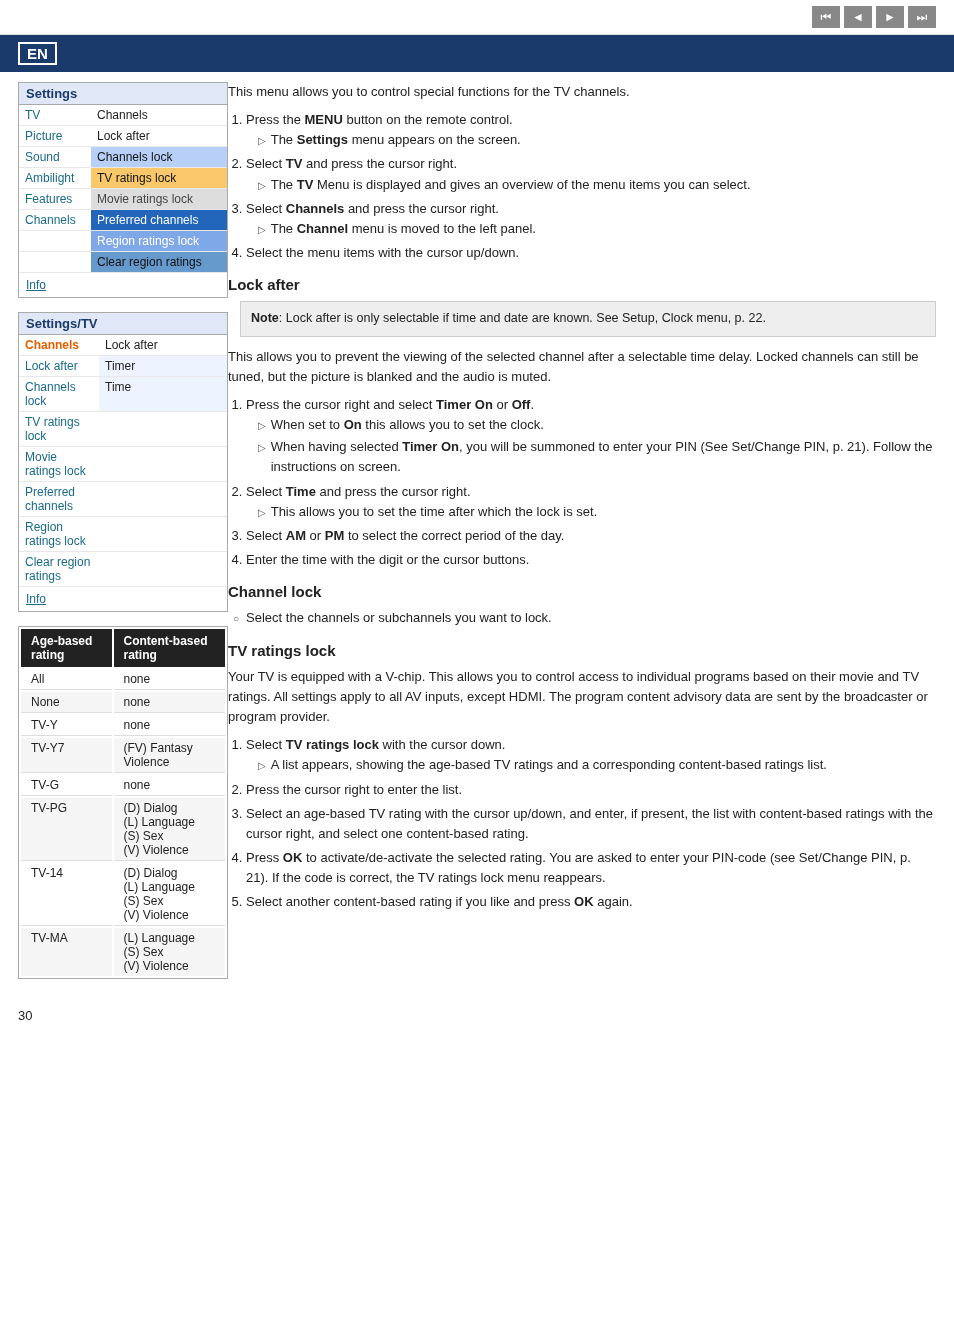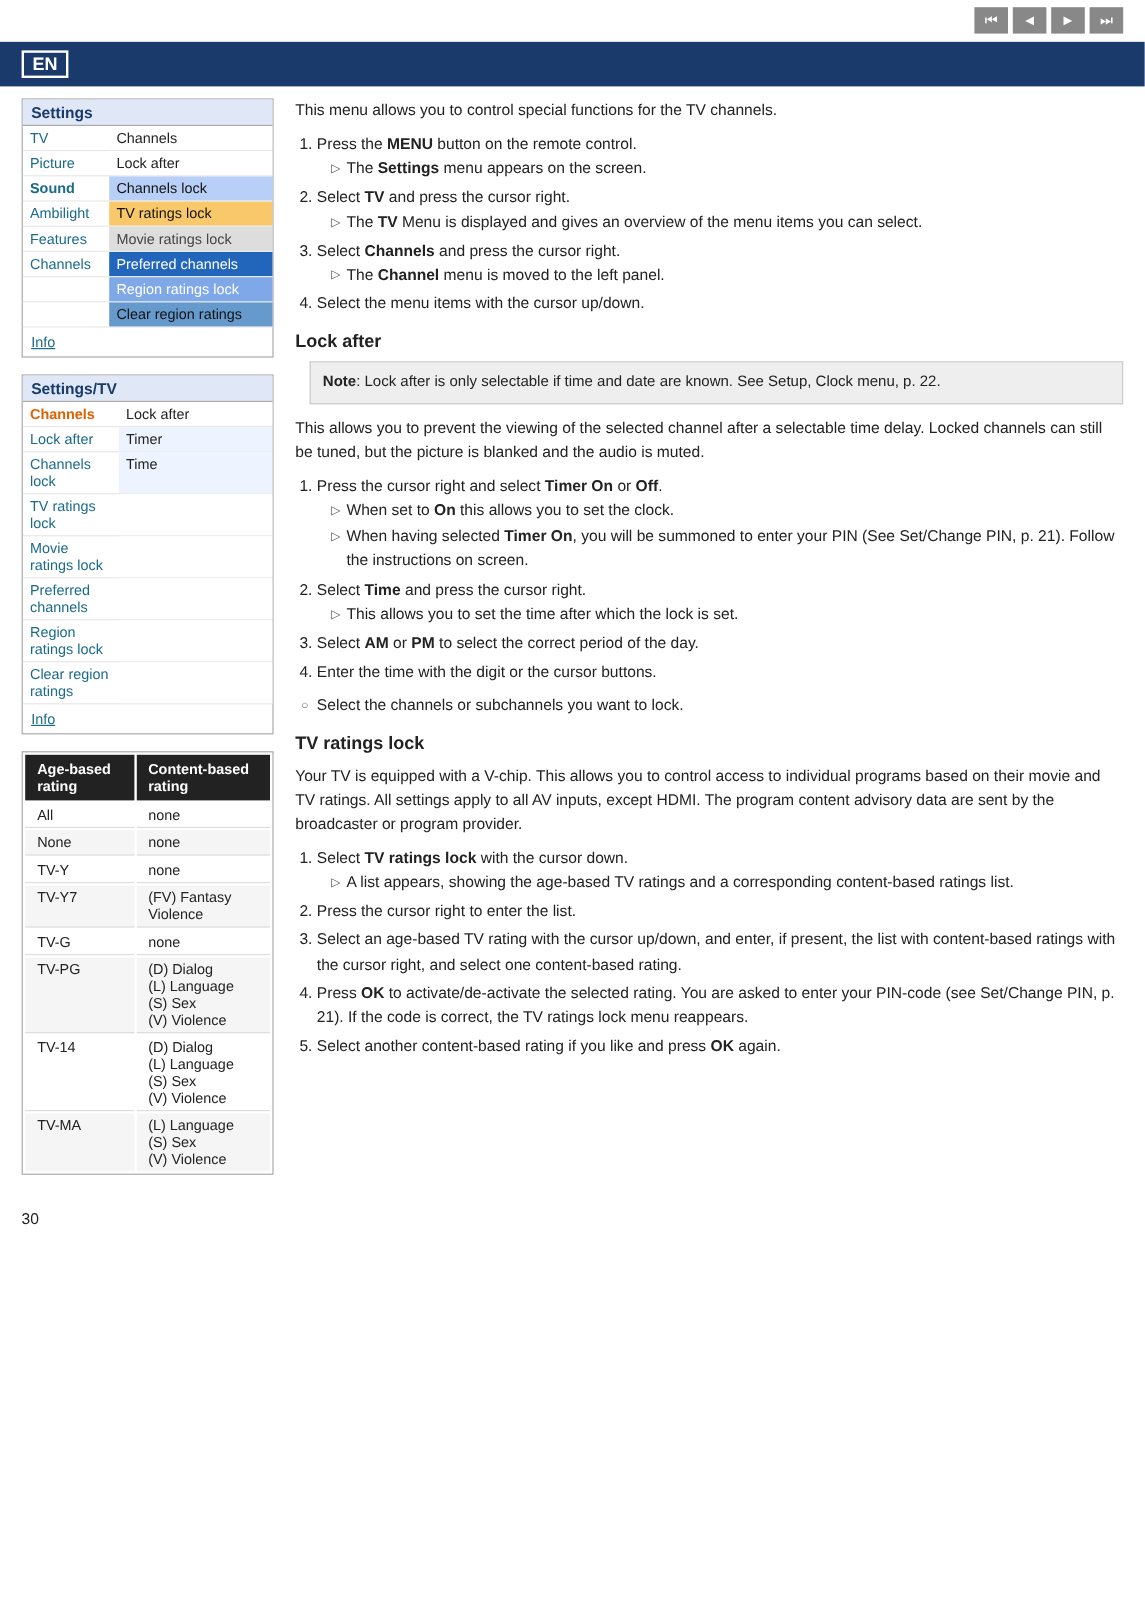--- a/index.html
+++ b/index.html
@@ -55,21 +55,20 @@
       font-size: 16px;
       font-weight: bold;
       color: #fff;
       letter-spacing: 0.2px;
     }
 
     
     .main-content {
       display: flex;
       padding: 10px 18px;
-      gap: 18px;
     }
 
     
     .left-panel {
       width: 210px;
       flex-shrink: 0;
     }
 
     
     .menu-box {
@@ -238,21 +237,21 @@
       <div class="menu-box-title">Settings</div>
       <div class="menu-row">
         <div class="menu-left">TV</div>
         <div class="menu-right plain">Channels</div>
       </div>
       <div class="menu-row">
         <div class="menu-left" style="color:#1a6a8a;">Picture</div>
         <div class="menu-right plain">Lock after</div>
       </div>
       <div class="menu-row">
-        <div class="menu-left" style="color:#1a6a8a;font-weight:bold;">Sound</div>
+        <div class="menu-left" style="color:#1a6a8a;">Sound</div>
         <div class="menu-right highlight-blue">Channels lock</div>
       </div>
       <div class="menu-row">
         <div class="menu-left" style="color:#1a6a8a;">Ambilight</div>
         <div class="menu-right highlight-orange">TV ratings lock</div>
       </div>
       <div class="menu-row">
         <div class="menu-left" style="color:#1a6a8a;">Features</div>
         <div class="menu-right highlight-gray">Movie ratings lock</div>
       </div>
@@ -420,20 +419,21 @@
         </div>
       </li>
       <li>
         Select <strong>AM</strong> or <strong>PM</strong> to select the correct period of the day.
       </li>
       <li>
         Enter the time with the digit or the cursor buttons.
       </li>
     </ol>
 
+    <div class="section-title">Channel lock</div>
     <div class="bullet-item">
       <span class="circle">○</span>
       <span>Select the channels or subchannels you want to lock.</span>
     </div>
 
     <div class="section-title">TV ratings lock</div>
     <p>Your TV is equipped with a V-chip. This allows you to control access to individual programs based on their movie and TV ratings. All settings apply to all AV inputs, except HDMI. The program content advisory data are sent by the broadcaster or program provider.</p>
 
     <ol>
       <li>

